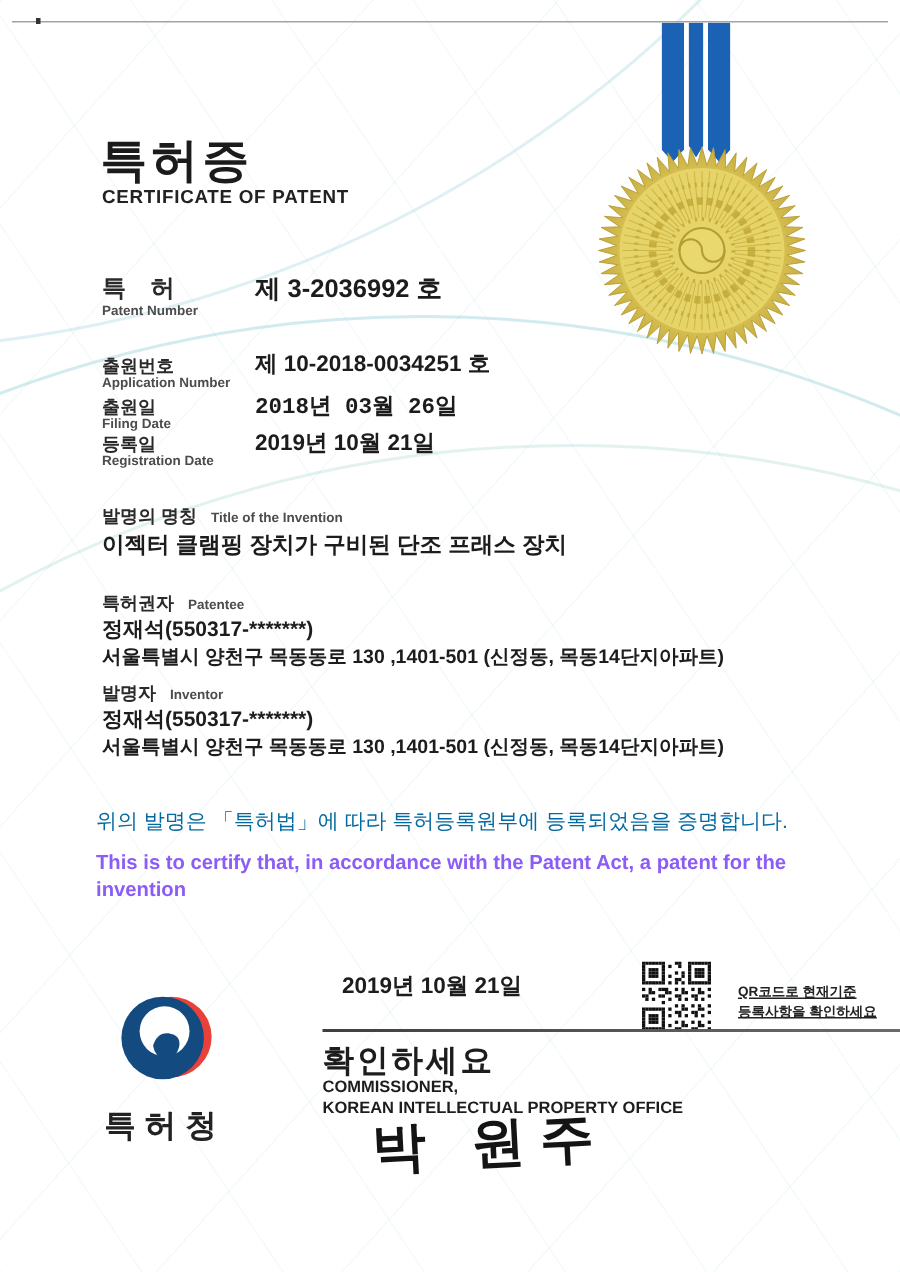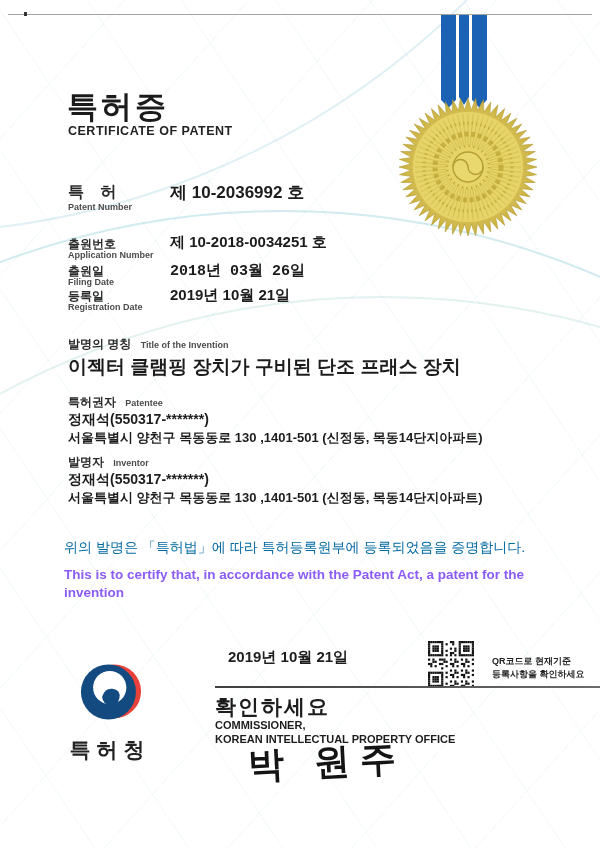--- a/index.html
+++ b/index.html
@@ -39,40 +39,40 @@
   .app-val{left:170px;top:233px;font-size:15px;}
   .fil-lbl{left:68px;top:263px;font-size:12px;}
   .fil-sub{left:68px;top:277px;}
   .fil-val{left:170px;top:261px;font-size:15px;font-family:Liberation Mono, monospace;}
   .reg-lbl{left:68px;top:288px;font-size:12px;}
   .reg-sub{left:68px;top:302px;}
   .reg-val{left:170px;top:286px;font-size:15px;}
 
   .inv-lbl{left:68px;top:336px;font-size:12px;}
   .inv-sub{display:inline;position:static;margin-left:6px;}
-  .inv-val{left:68px;top:354px;font-size:19px;}
+  .inv-val{left:68px;top:354px;font-size:15px;}
 
   .person-lbl{font-size:12px;}
   .person-name{font-size:14px;font-weight:bold;}
   .person-addr{font-size:13px;font-weight:bold;}
   .pat-lbl{left:68px;top:394px;}
   .pat-name{left:68px;top:411px;}
   .pat-addr{left:68px;top:429px;}
   .invr-lbl{left:68px;top:454px;}
   .invr-name{left:68px;top:471px;}
   .invr-addr{left:68px;top:489px;}
 
   
   .stmt-ko{left:64px;top:539px;font-size:14px;font-weight:normal;color:#0369a1;}
   .stmt-en{left:64px;top:566px;font-size:13.5px;font-weight:bold;line-height:1.35;color:#8b5cf6;width:500px;}
 
   
   .issue-date{left:228px;top:648px;font-size:15px;font-weight:bold;}
   .qr-box{left:428px;top:641px;}
-  .qr-note{left:492px;top:655px;font-size:9px;font-weight:bold;line-height:1.45;color:#222;}
+  .qr-note{left:492px;top:655px;font-size:9px;font-weight:bold;line-height:1.45;color:#222;text-decoration:underline;}
   .rule{left:215px;top:686px;width:385px;height:2px;
         background:linear-gradient(90deg,#3f3f3f,#6b6b6b);}
   .comm-ko{left:215px;top:693px;font-size:21px;font-weight:bold;letter-spacing:2px;}
   .comm-en1{left:215px;top:719px;font-size:11px;font-weight:bold;}
   .comm-en2{left:215px;top:733px;font-size:11px;font-weight:bold;}
   .signature{left:248px;top:738px;font-size:36px;font-weight:bold;letter-spacing:10px;
              transform:rotate(-3deg);color:#141414;}
 
   .logo-svg{left:79px;top:660px;}
   .logo-ko{left:40px;top:736px;width:140px;text-align:center;
@@ -185,21 +185,21 @@
       <circle cx="70" cy="70" r="15" fill="#e8d86e" stroke="#b49d32" stroke-width="1.4"></circle>
       <path d="M 55 70 a 7.5 7.5 0 0 1 15 0 a 7.5 7.5 0 0 0 15 0" fill="none" stroke="#b49d32" stroke-width="1.4"></path>
     </g>
   </svg>
 
 <div class="abs title-ko">특허증</div>
 <div class="abs title-en">CERTIFICATE OF PATENT</div>
 
 <div class="abs lbl patent-lbl">특 허</div>
 <div class="abs sub patent-sub">Patent Number</div>
-<div class="abs val patent-val">제 10-2036992 호</div>
+<div class="abs val patent-val">제 3-2036992 호</div>
 
 <div class="abs lbl app-lbl">출원번호</div>
 <div class="abs sub app-sub">Application Number</div>
 <div class="abs val app-val">제 10-2018-0034251 호</div>
 
 <div class="abs lbl fil-lbl">출원일</div>
 <div class="abs sub fil-sub">Filing Date</div>
 <div class="abs val fil-val">2018년 03월 26일</div>
 
 <div class="abs lbl reg-lbl">등록일</div>

